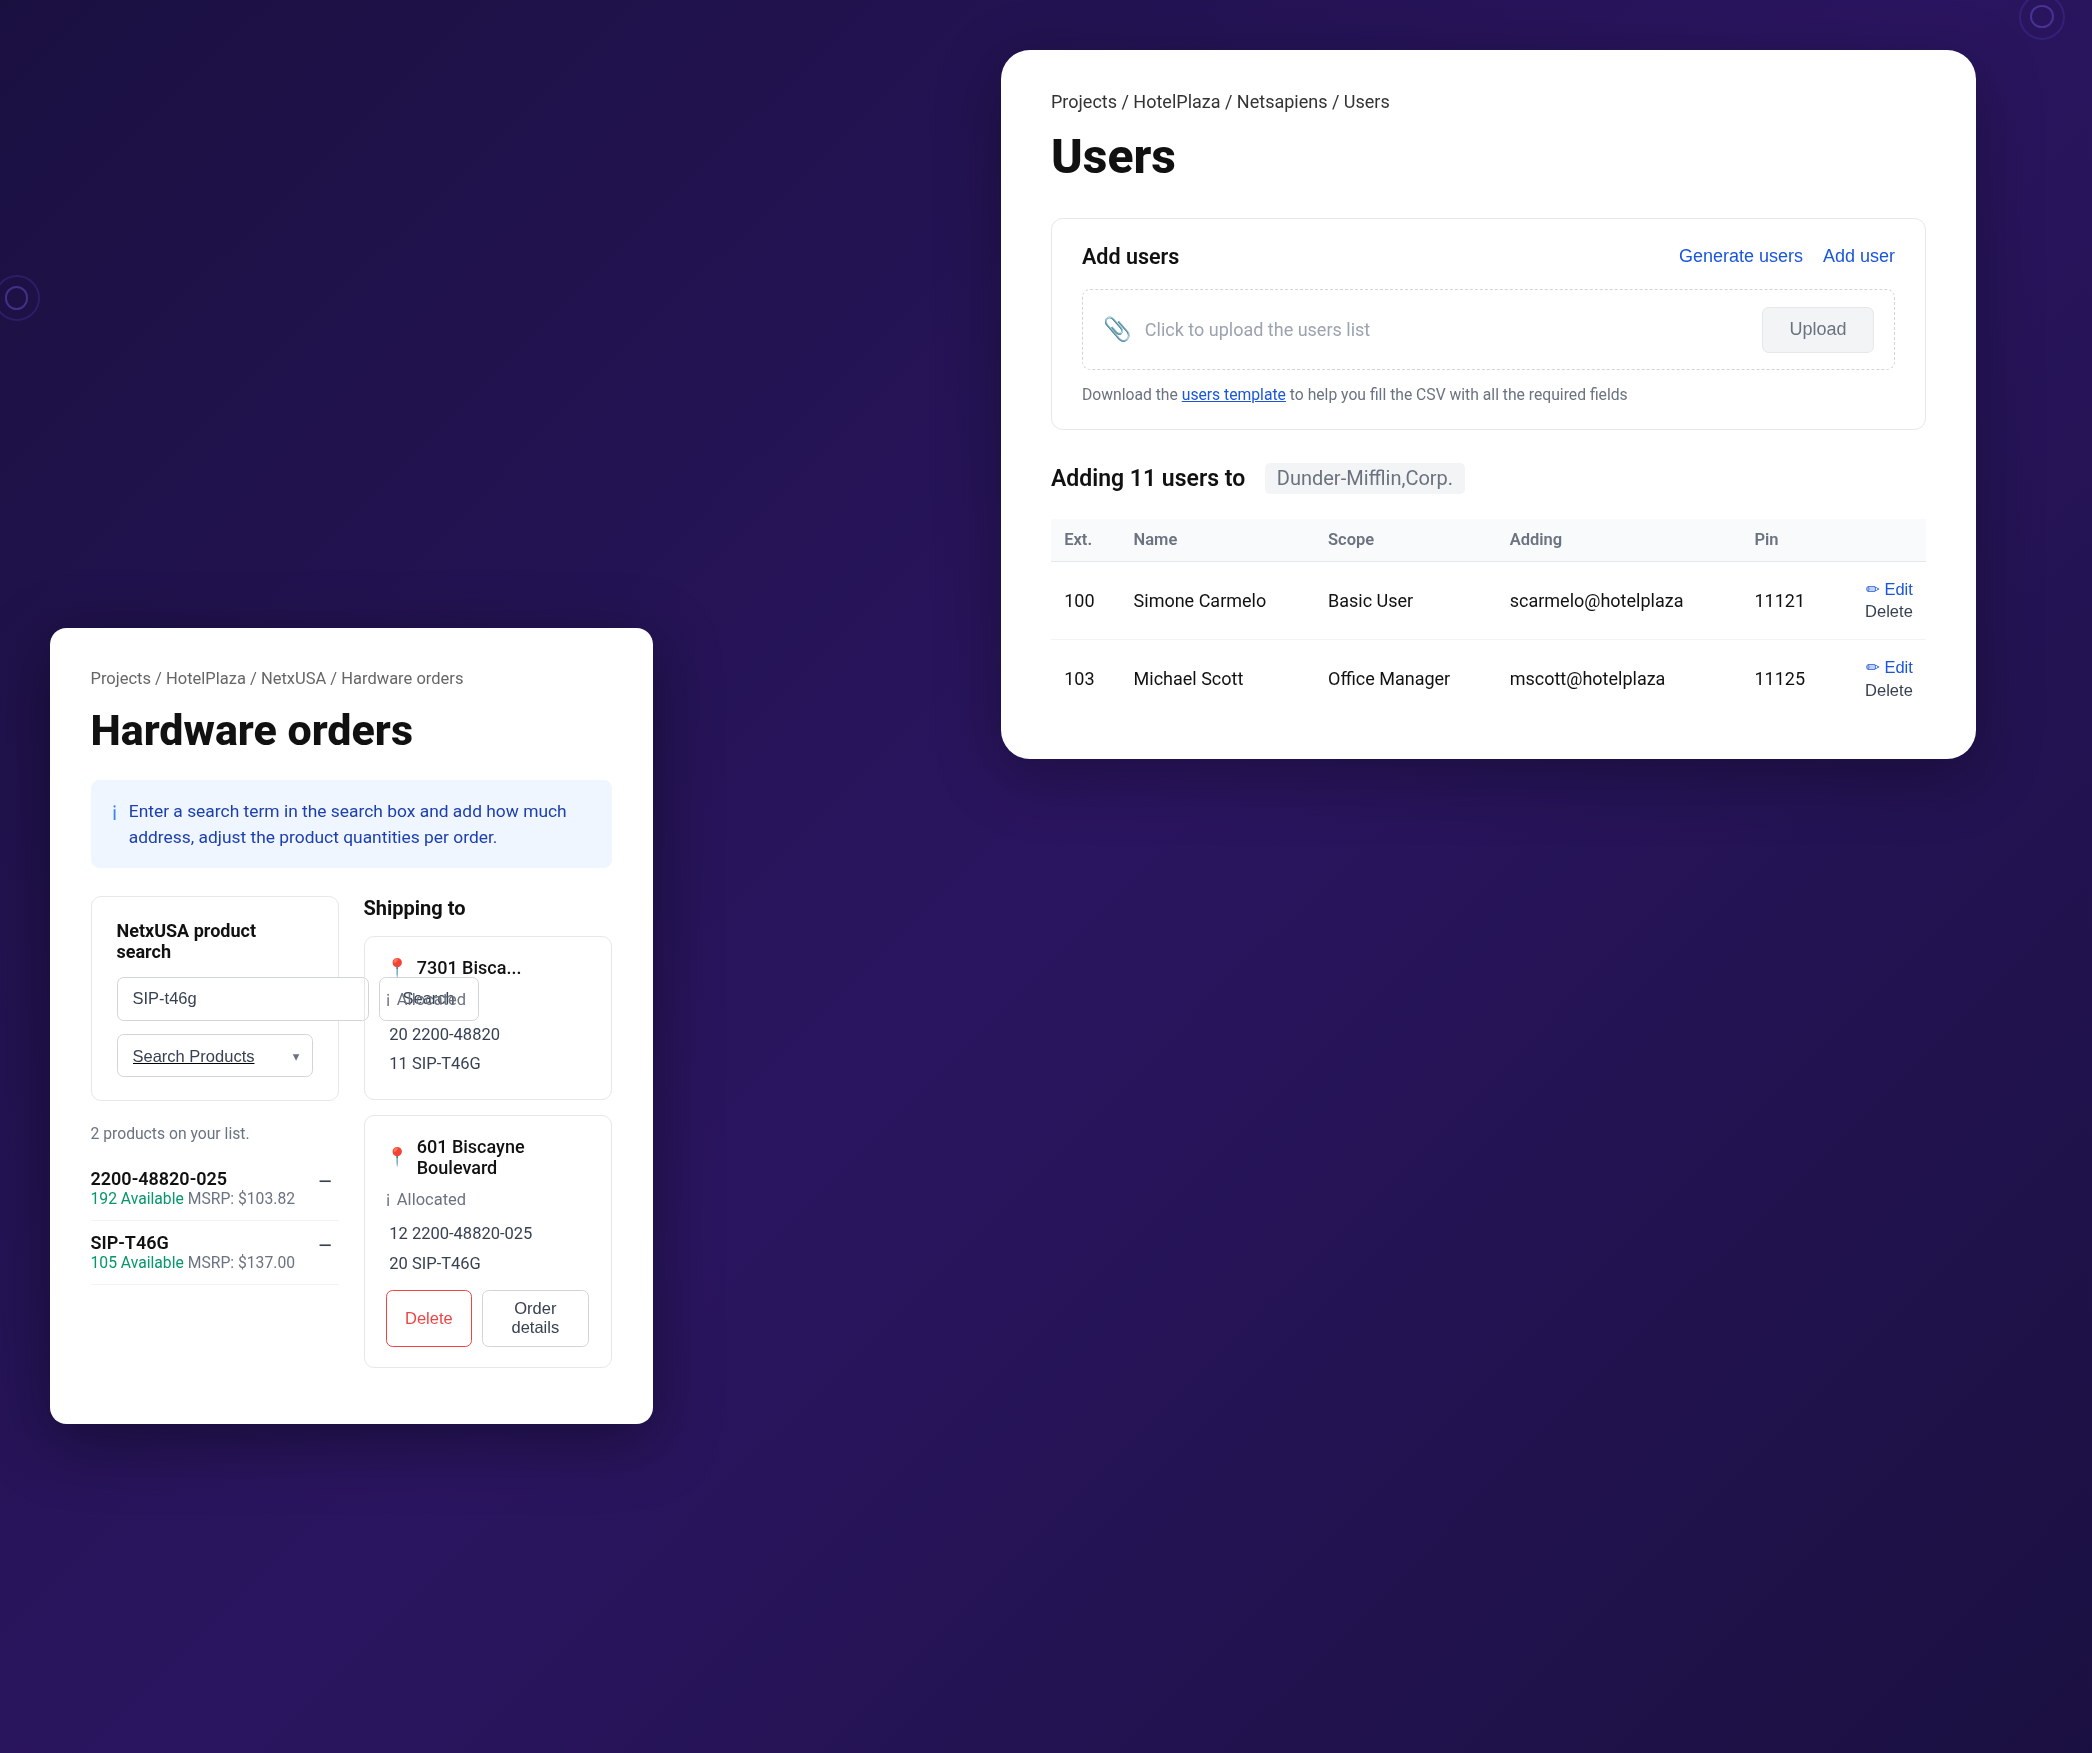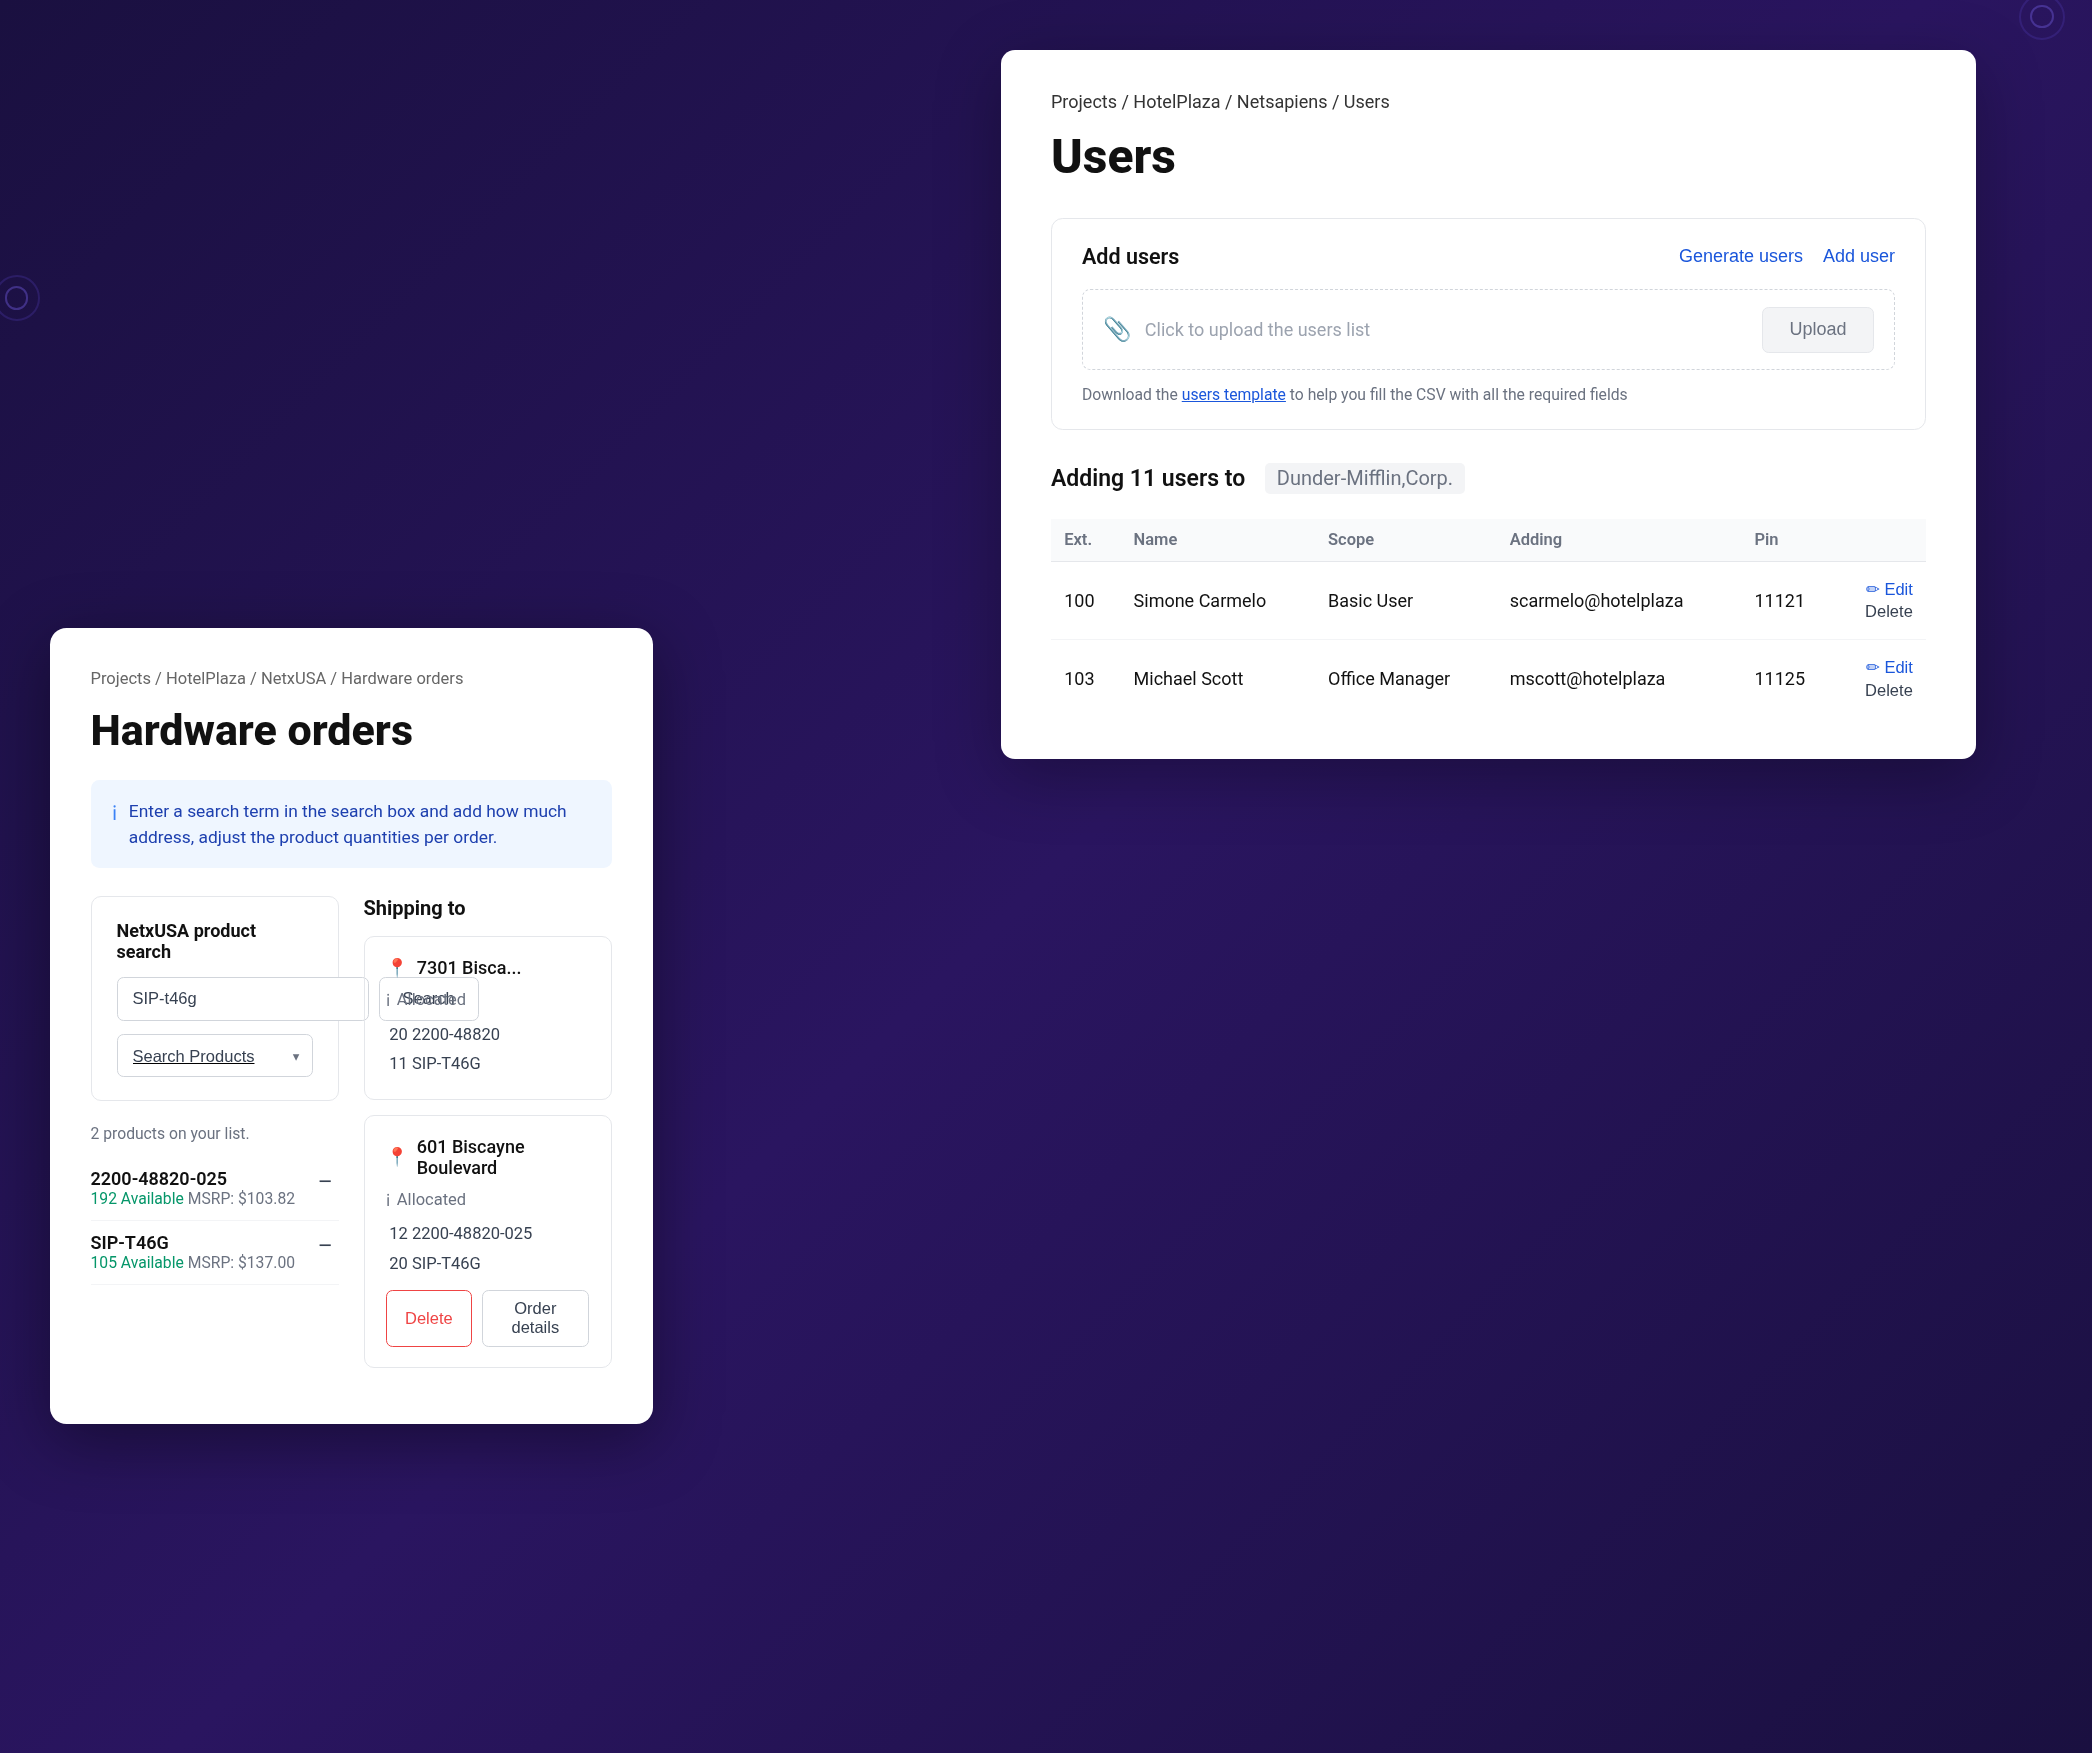--- a/index.html
+++ b/index.html
@@ -13,21 +13,21 @@
       background: linear-gradient(135deg, #1a1040 0%, #2a1560 50%, #1a1040 100%);
     }
 
     
     .users-panel {
       position: absolute;
       top: 33px;
       right: 66px;
       width: 975px;
       background: #fff;
-      border-radius: 14px;
+      border-radius: 29px;
       padding: 41px 50px;
       box-shadow: 0 16.5px 66px rgba(0,0,0,0.3);
       z-index: 1;
     }
 
     .breadcrumb {
       font-size: 18px;
       color: #666;
       margin-bottom: 16.5px;
     }

